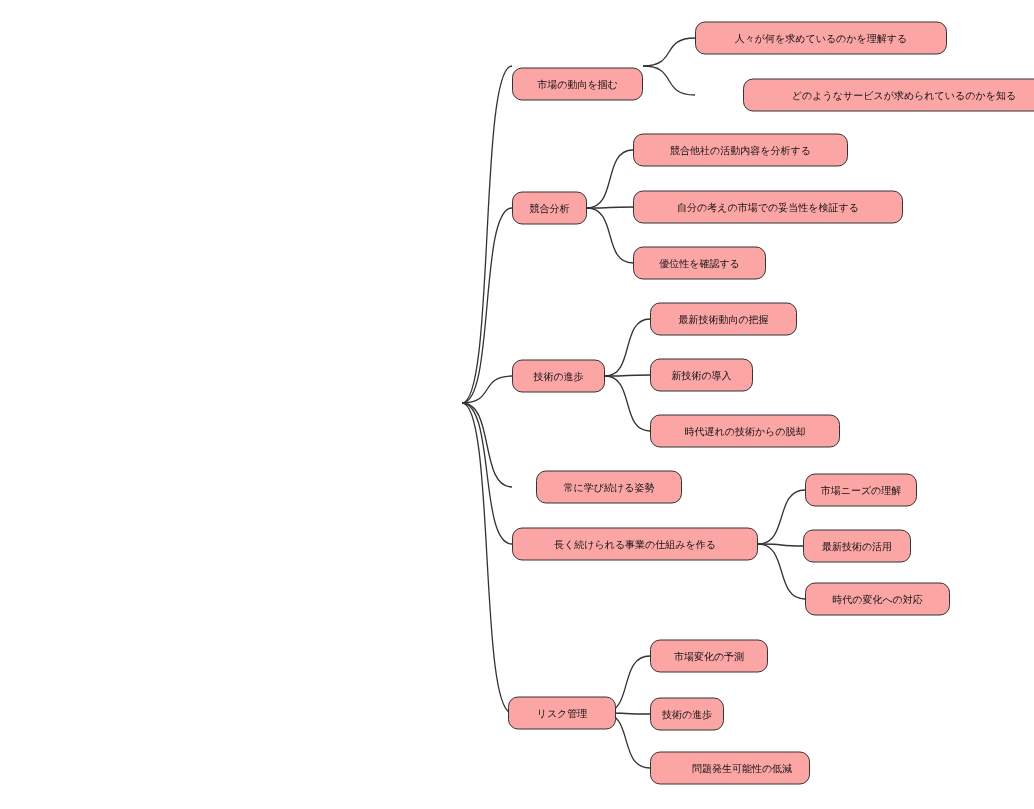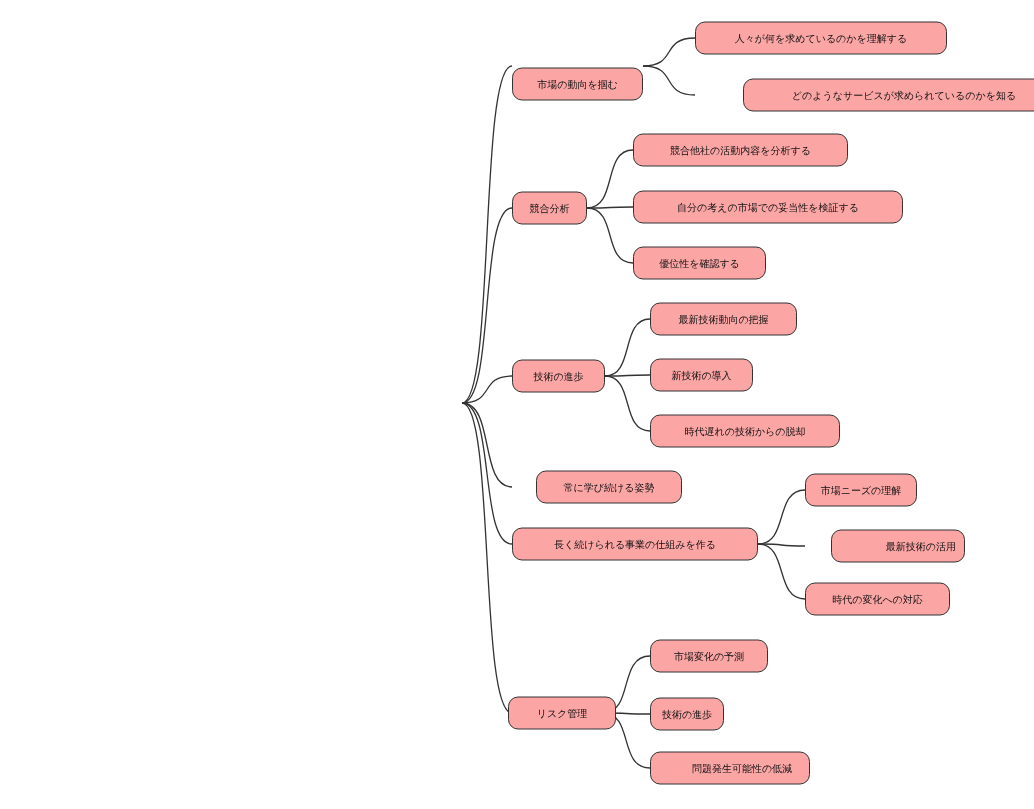--- a/index.html
+++ b/index.html
@@ -75,20 +75,20 @@
 
   <div class="node" style="left:633px; top:150px; width:215px;">競合他社の活動内容を分析する</div>
   <div class="node" style="left:633px; top:207px; width:270px;">自分の考えの市場での妥当性を検証する</div>
   <div class="node" style="left:633px; top:263px; width:133px;">優位性を確認する</div>
 
   <div class="node" style="left:650px; top:319px; width:147px;">最新技術動向の把握</div>
   <div class="node" style="left:650px; top:375px; width:103px;">新技術の導入</div>
   <div class="node" style="left:650px; top:431px; width:190px;">時代遅れの技術からの脱却</div>
 
   <div class="node" style="left:805px; top:490px; width:112px;">市場ニーズの理解</div>
-  <div class="node" style="left:831px; top:546px; width:134px;text-align:right;">最新技術の活用</div>
+  <div class="node" style="left:803px; top:546px; width:108px;">最新技術の活用</div>
   <div class="node" style="left:805px; top:599px; width:145px;">時代の変化への対応</div>
 
   <div class="node" style="left:650px; top:656px; width:118px;">市場変化の予測</div>
   <div class="node" style="left:650px; top:714px; width:74px;">技術の進歩</div>
   <div class="node" style="left:650px; top:768px; width:160px;padding-left:32px;">問題発生可能性の低減</div>
 
 </div>
 
 </body></html>

